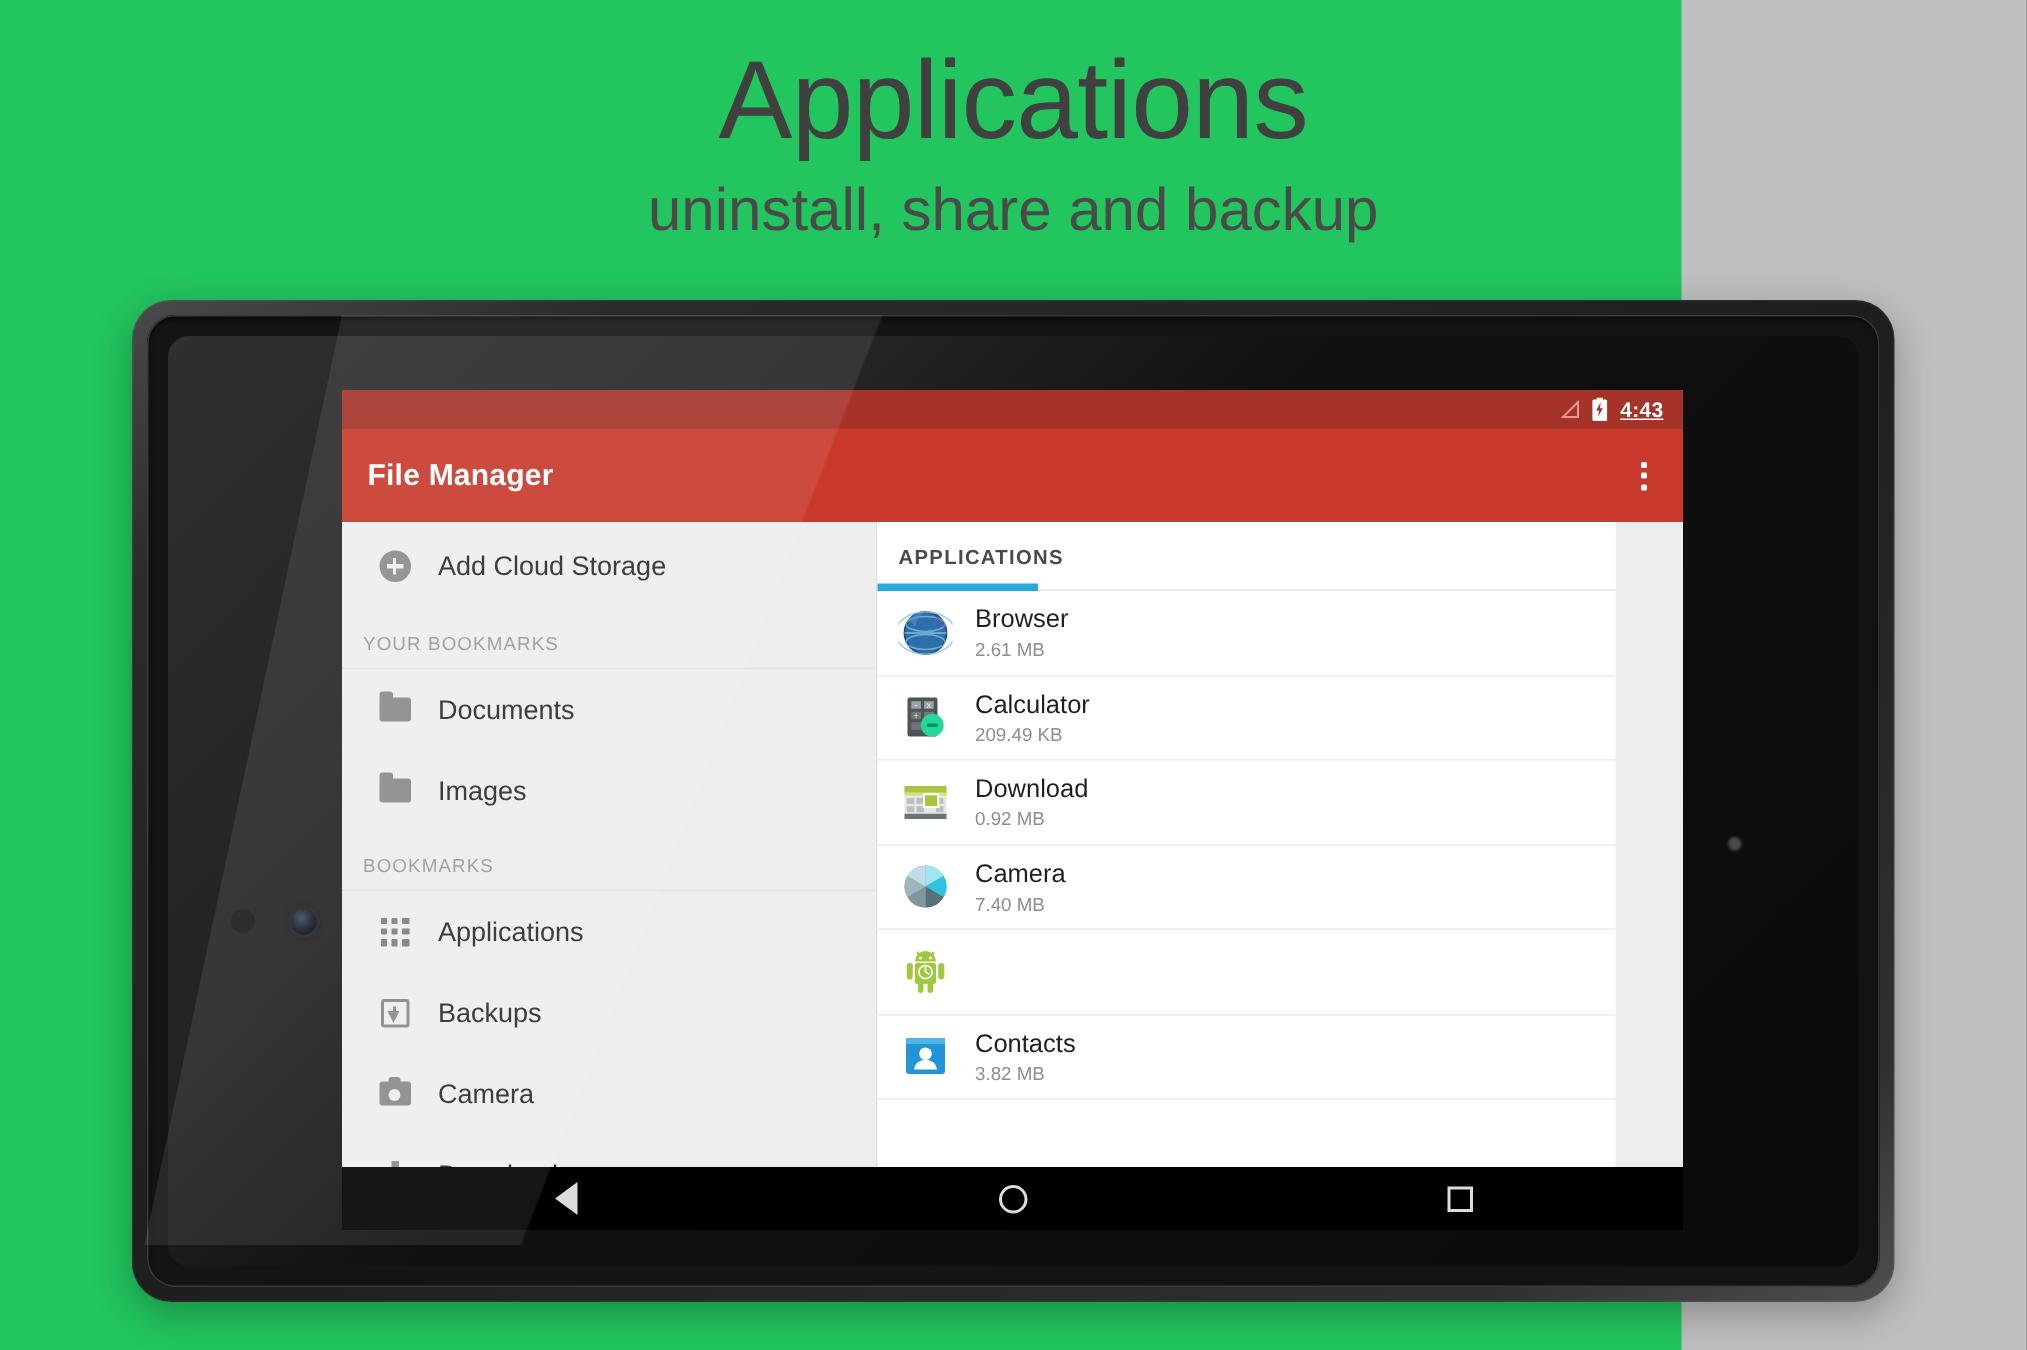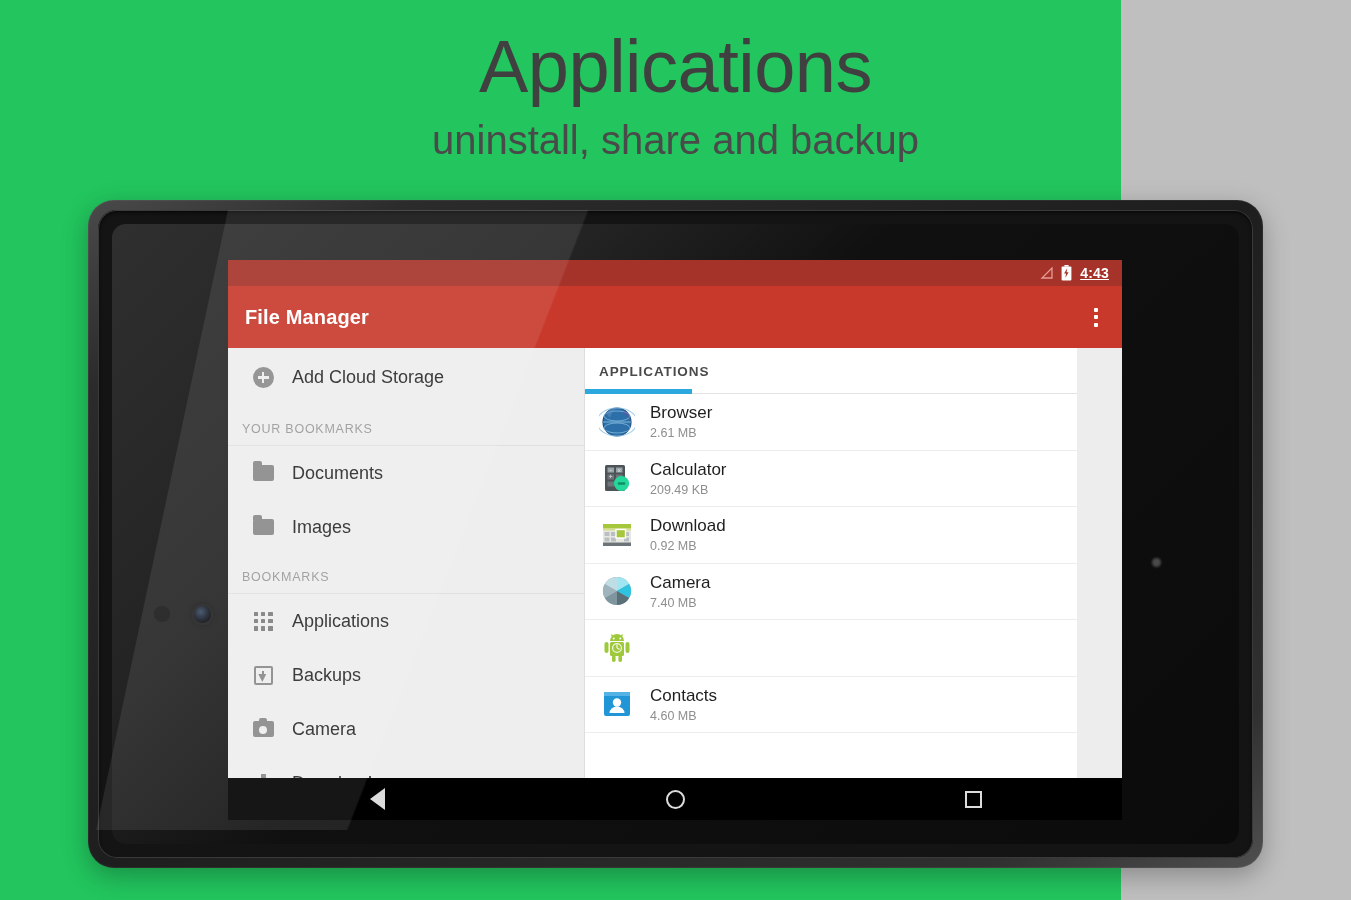--- a/index.html
+++ b/index.html
@@ -397,21 +397,21 @@
             <span class="app-ico">
               <svg width="36" height="36" viewBox="0 0 36 36">
                 <rect x="5" y="6" width="26" height="24" rx="2" fill="#2196d6"></rect>
                 <rect x="5" y="6" width="26" height="4" fill="#53b3e6"></rect>
                 <circle cx="18" cy="16.5" r="4.2" fill="#ffffff"></circle>
                 <path d="M10.5 27 a7.5 6.5 0 0 1 15 0 z" fill="#ffffff"></path>
               </svg>
             </span>
             <span class="app-txt">
               <span class="app-name">Contacts</span>
-              <span class="app-size">4.60 MB</span>
+              <span class="app-size">3.82 MB</span>
             </span>
           </div>
 
         </div>
       </div>
     </div>
   </div>
 
   <div class="glare"></div>
 

